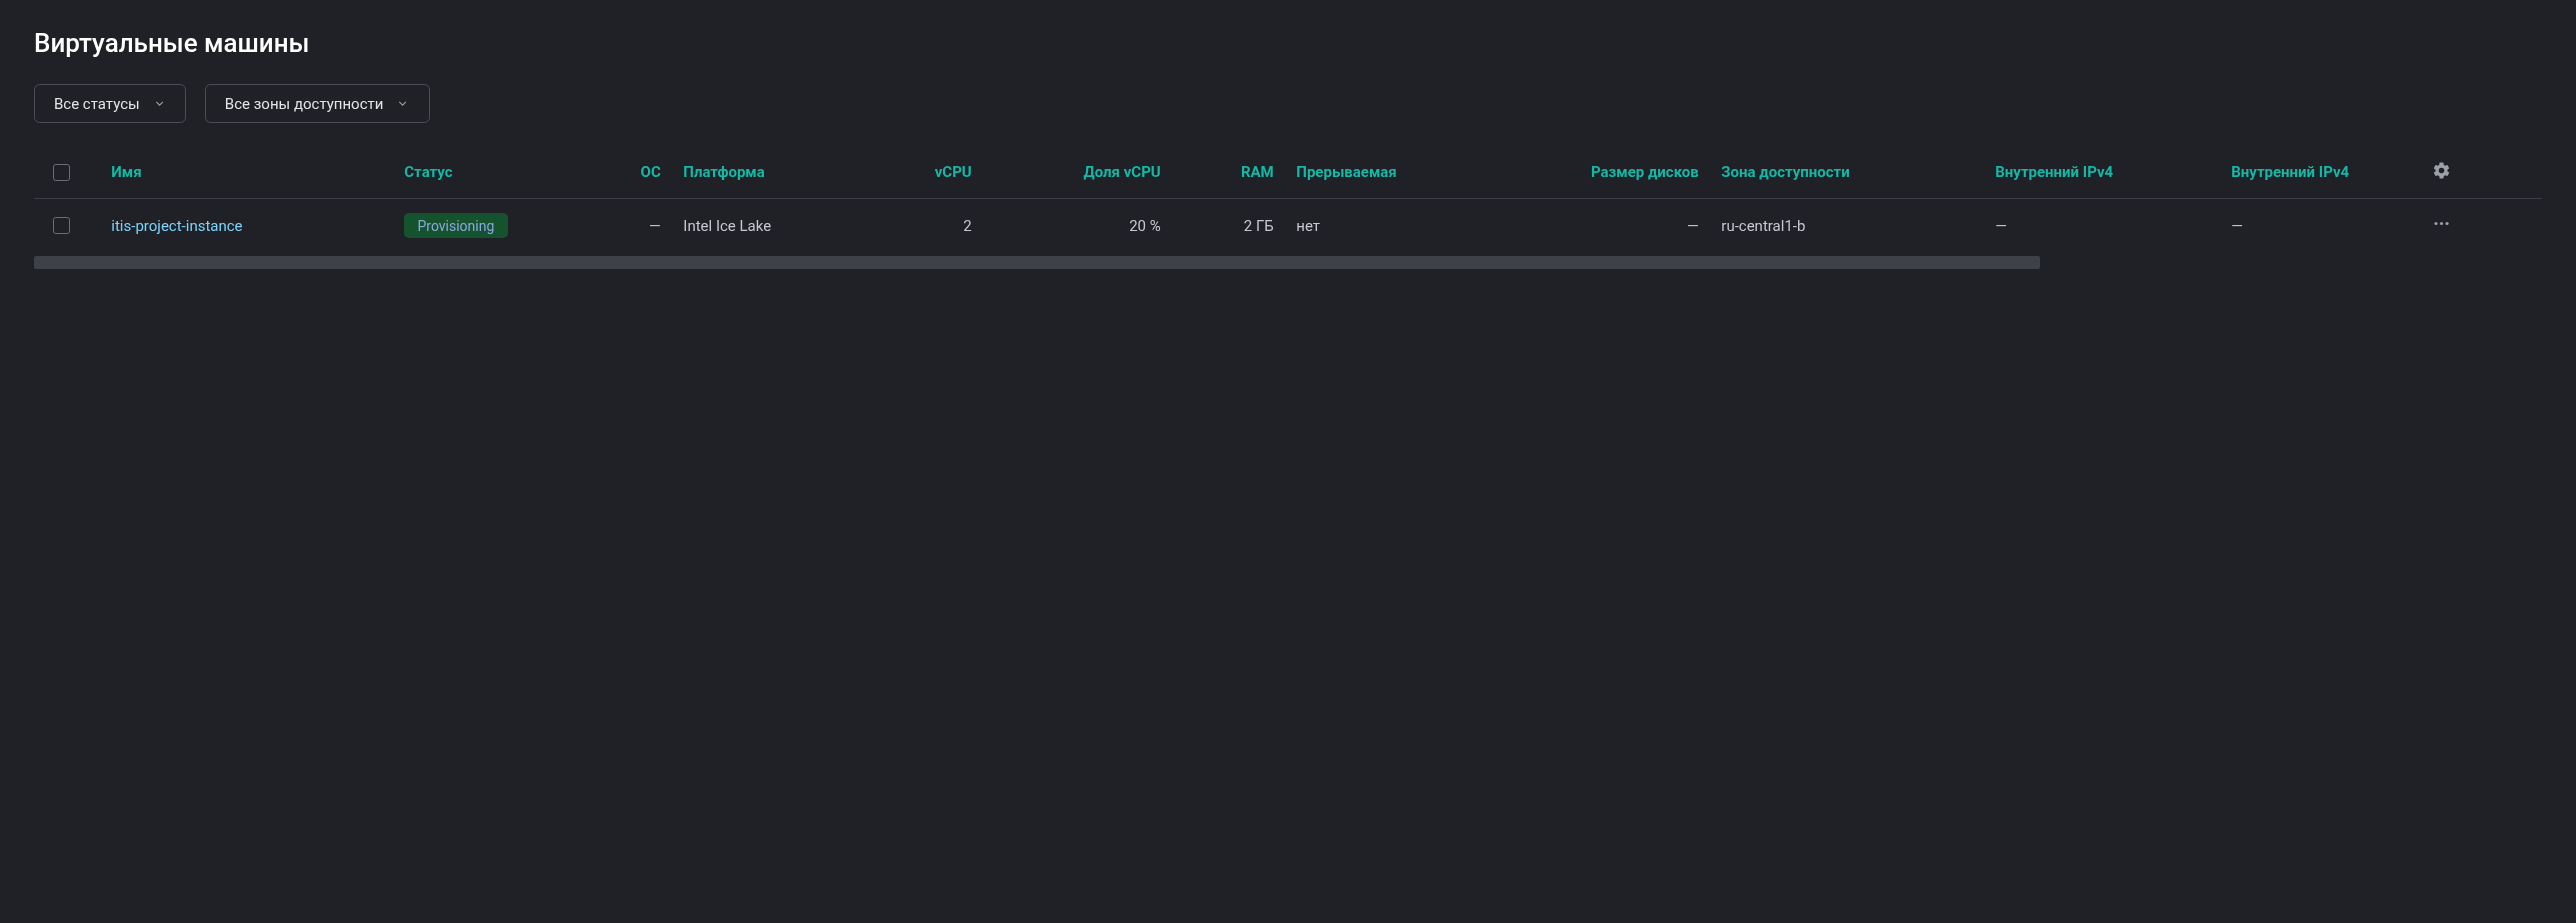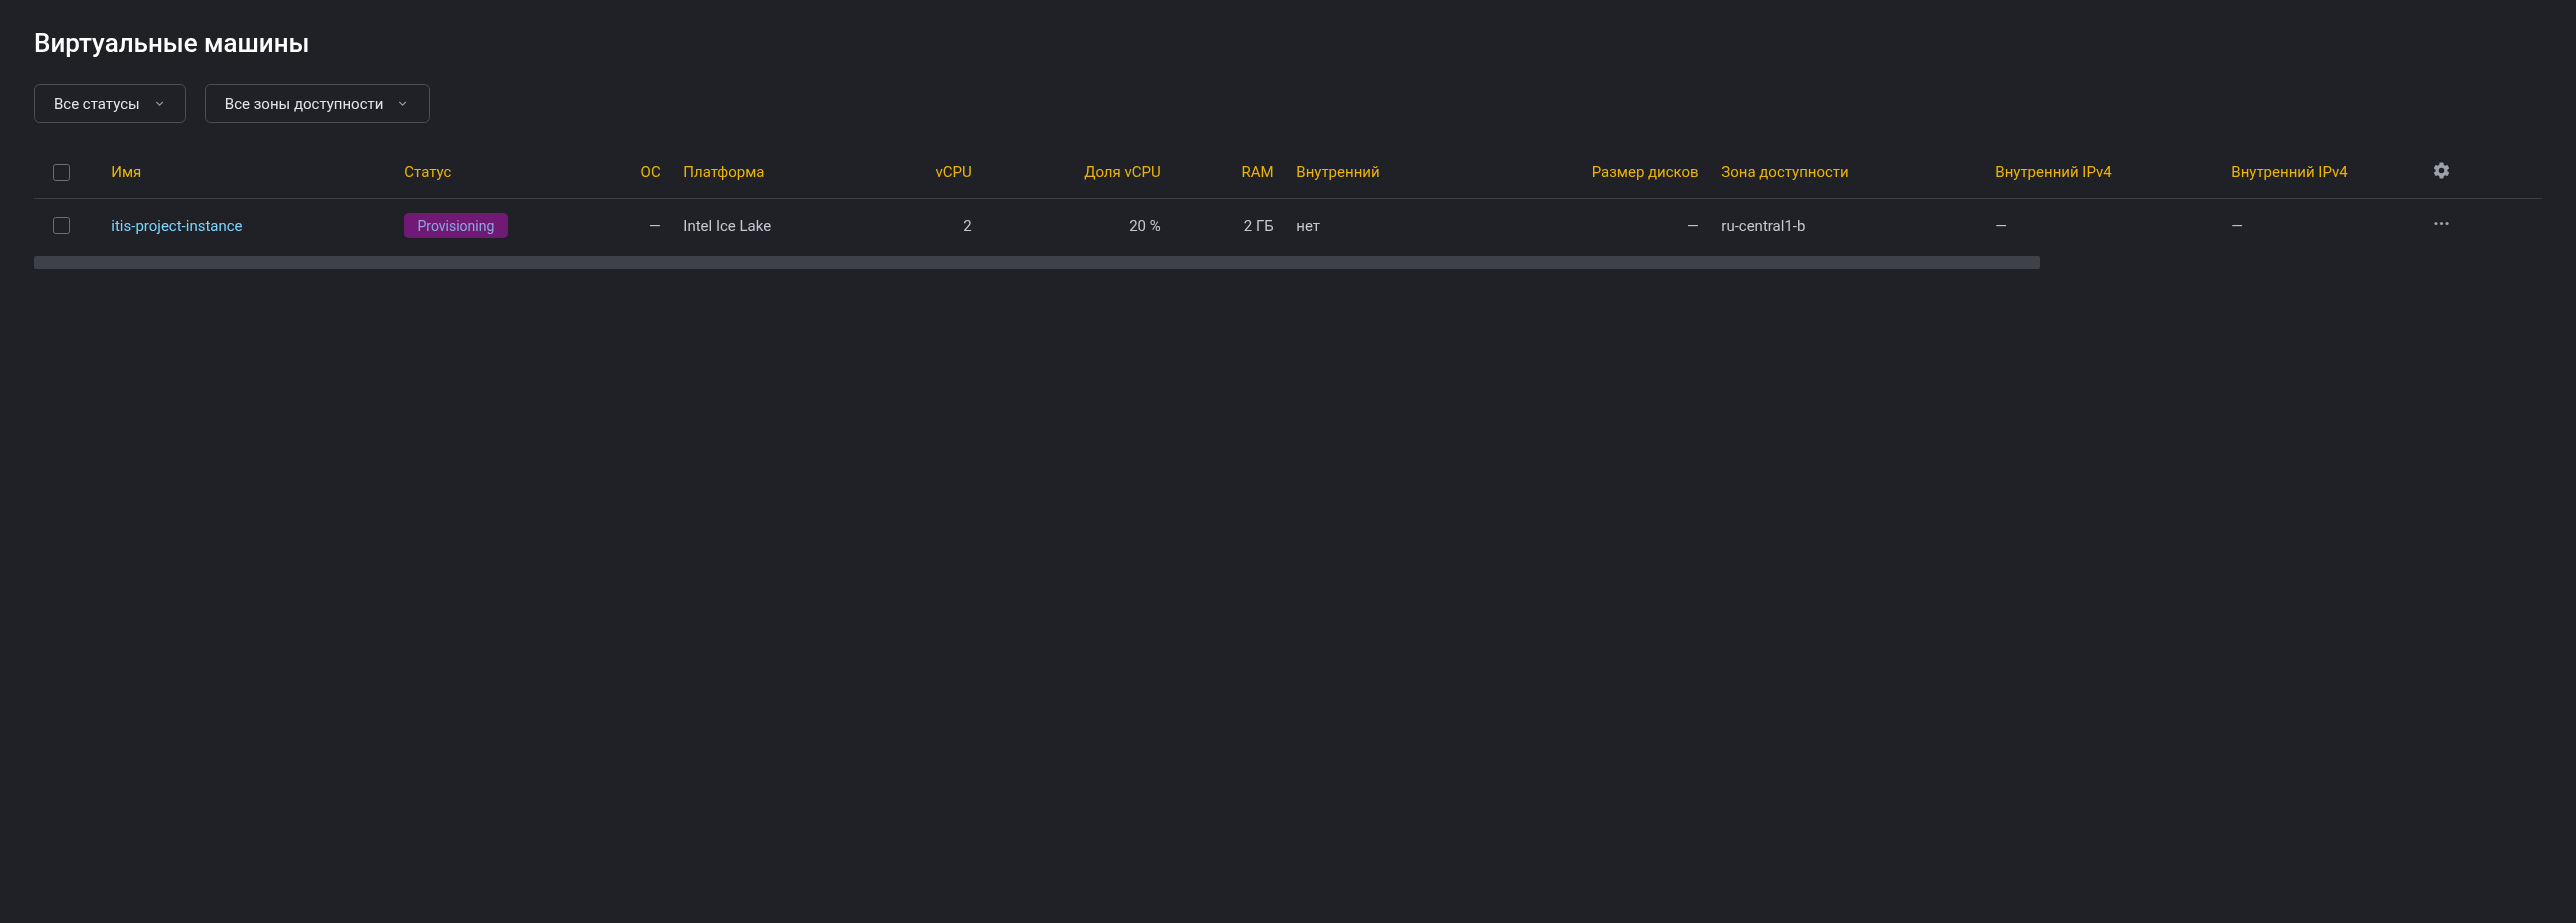--- a/index.html
+++ b/index.html
@@ -62,22 +62,22 @@
     .table {
       width: 100%;
     }
     .table-header, .table-row {
       display: flex;
       align-items: center;
       padding: 0 19px;
       min-height: 53px;
     }
     .table-header {
-      color: #eab308;
-      font-weight: 400;
+      color: #14b8a6;
+      font-weight: 700;
       font-size: 15px;
       border-bottom: 0.9px solid #3a3d43;
     }
     .table-row {
       color: #c5c8cf;
       font-size: 15px;
     }
     .col {
       padding: 0 11.3px;
       flex-shrink: 0;
@@ -103,21 +103,21 @@
       border: 1.9px solid #6a6e76;
       border-radius: 2.8px;
       background: transparent;
       cursor: pointer;
     }
     .name-link {
       color: #7dd3fc;
     }
     .status-badge {
       display: inline-block;
-      background-color: #701a75;
+      background-color: #14532d;
       color: #8ba7e0;
       padding: 4.7px 13.2px;
       border-radius: 4.7px;
       font-size: 14px;
     }
     .dash {
       color: #c5c8cf;
     }
     .gear-icon svg, .dots-icon svg {
       width: 19px;
@@ -166,21 +166,21 @@
       <div class="col col-checkbox">
           <div class="checkbox"></div>
         </div>
       <div class="col col-name">Имя</div>
       <div class="col col-status">Статус</div>
       <div class="col col-os">ОС</div>
       <div class="col col-platform">Платформа</div>
       <div class="col col-vcpu">vCPU</div>
       <div class="col col-vcpu-share">Доля vCPU</div>
       <div class="col col-ram">RAM</div>
-      <div class="col col-preemptible">Внутренний</div>
+      <div class="col col-preemptible">Прерываемая</div>
       <div class="col col-disk">Размер дисков</div>
       <div class="col col-zone">Зона доступности</div>
       <div class="col col-internal-ip">Внутренний IPv4</div>
       <div class="col col-public-ip">Внутренний IPv4</div>
       <div class="col col-gear">
         <span class="gear-icon">
           <svg viewBox="0 0 24 24">
               <path d="M12 15.5A3.5 3.5 0 0 1 8.5 12 3.5 3.5 0 0 1 12 8.5a3.5 3.5 0 0 1 3.5 3.5 3.5 3.5 0 0 1-3.5 3.5m7.43-2.53c.04-.32.07-.64.07-.97 0-.33-.03-.66-.07-1l2.11-1.63c.19-.15.24-.42.12-.64l-2-3.46c-.12-.22-.39-.31-.61-.22l-2.49 1c-.52-.39-1.06-.73-1.69-.98l-.37-2.65A.506.506 0 0 0 14 2h-4c-.25 0-.46.18-.5.42l-.37 2.65c-.63.25-1.17.59-1.69.98l-2.49-1c-.22-.09-.49 0-.61.22l-2 3.46c-.13.22-.07.49.12.64L4.57 11c-.04.34-.07.67-.07 1 0 .33.03.65.07.97l-2.11 1.66c-.19.15-.25.42-.12.64l2 3.46c.12.22.39.3.61.22l2.49-1.01c.52.4 1.06.74 1.69.99l.37 2.65c.04.24.25.42.5.42h4c.25 0 .46-.18.5-.42l.37-2.65c.63-.26 1.17-.59 1.69-.99l2.49 1.01c.22.08.49 0 .61-.22l2-3.46c.12-.22.07-.49-.12-.64l-2.11-1.66Z"></path>
             </svg>
         </span>

